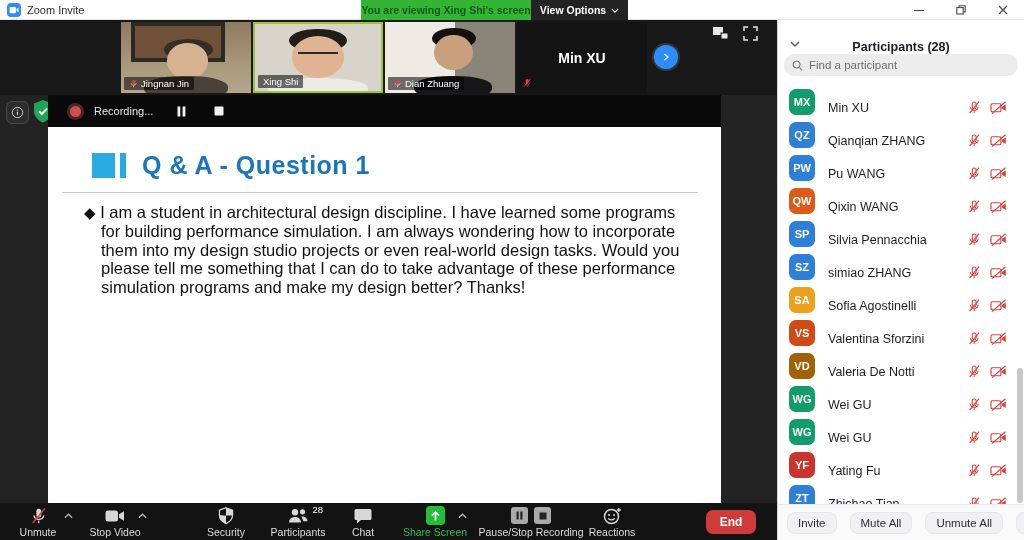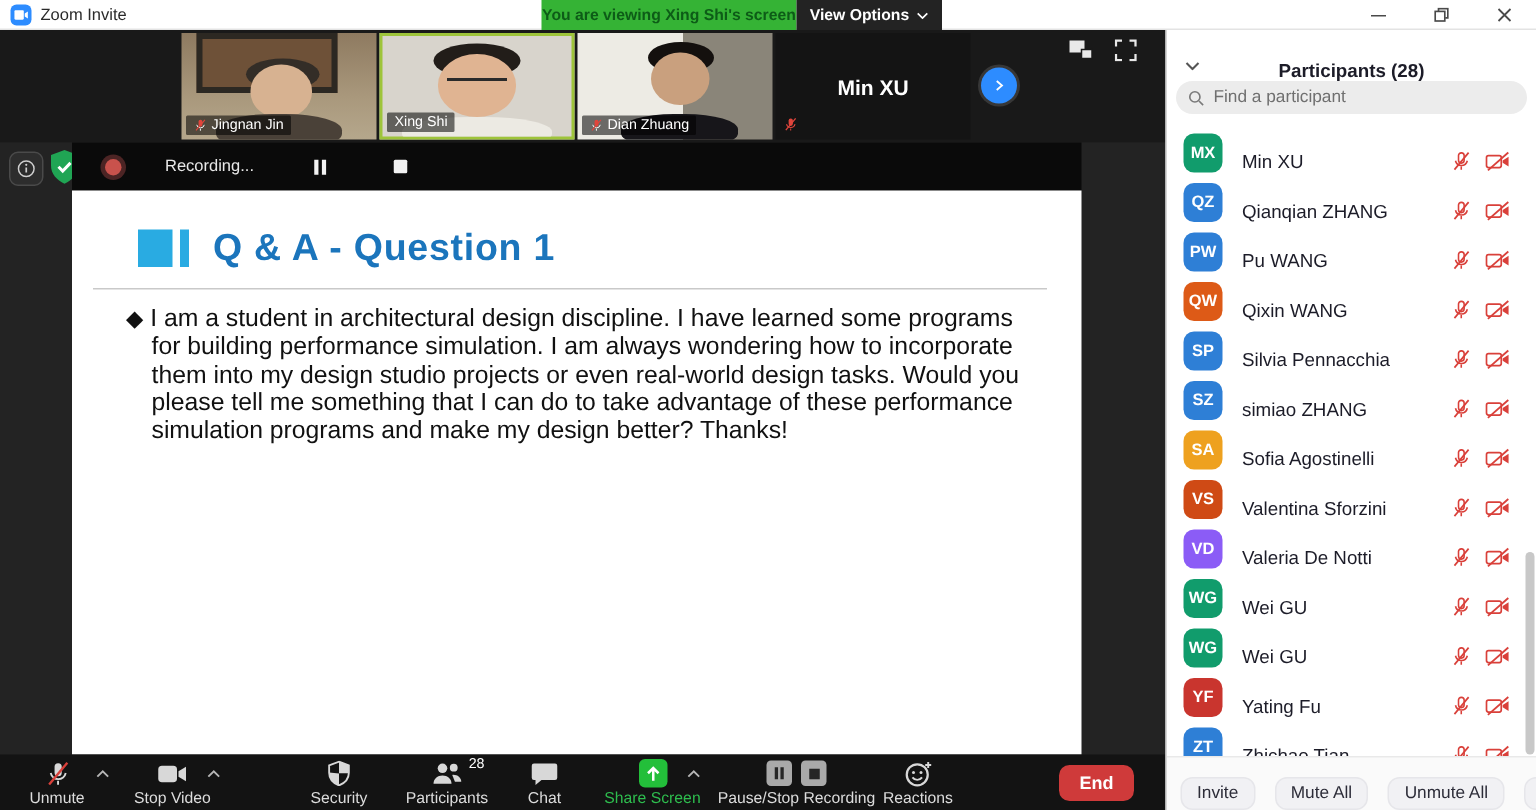--- a/index.html
+++ b/index.html
@@ -25,21 +25,21 @@
   .vtile .chip { position:absolute; left:3px; bottom:3px; background:rgba(0,0,0,.55); color:#fff; font-size:9.5px; padding:1px 5px; display:flex; align-items:center; gap:3px; border-radius:1px; white-space:nowrap; }
   .vtile .abs { position:absolute; }
   .tile-name-center { position:absolute; left:0; top:0; width:100%; height:100%; display:flex; align-items:center; justify-content:center; color:#fff; font-weight:bold; font-size:14px; }
   .next-btn { position:absolute; left:654px; top:25px; width:24px; height:24px; border-radius:50%; background:#2d8cff; display:flex; align-items:center; justify-content:center; cursor:pointer; box-shadow:0 0 0 2px #ffffff22; }
   .strip-icon { position:absolute; top:6px; width:17px; height:15px; cursor:pointer; }
 
   
   .content { position:absolute; left:0; top:75px; width:777px; height:408px; background:#232323; }
   .info-btn { position:absolute; left:6px; top:6px; width:23px; height:23px; border-radius:6px; background:#2d2d2d; border:1px solid #4a4a4a; display:flex; align-items:center; justify-content:center; cursor:pointer; }
   .shield-badge { position:absolute; left:32px; top:4px; width:22px; height:25px; }
-  .rec-bar { position:absolute; left:48px; top:0; width:673px; height:32px; background:#0a0a0a; display:flex; align-items:center;gap:16px; }
+  .rec-bar { position:absolute; left:48px; top:0; width:673px; height:32px; background:#0a0a0a; display:flex; align-items:center; }
   .rec-dot { margin-left:22px; width:11px; height:11px; border-radius:50%; background:#c9524c; box-shadow:0 0 0 3px #4c2424; }
   .rec-label { margin-left:13px; color:#e8e8e8; font-size:11px; }
   .rec-ctrl { margin-left:18px; width:20px; height:20px; display:flex; align-items:center; justify-content:center; cursor:pointer; }
 
   .slide { position:absolute; left:48px; top:32px; width:673px; height:376px; background:#ffffff; }
   .slide-title-row { position:absolute; left:44px; top:26px; display:flex; align-items:flex-end; }
   .sq-big { width:23px; height:25px; background:#29abe2; }
   .sq-thin { width:6px; height:25px; background:#29abe2; margin-left:5px; }
   .slide-title { margin-left:16px; color:#1b75bc; font-weight:bold; font-size:25px; line-height:25px; letter-spacing:0.5px; }
   .slide-rule { position:absolute; left:14px; top:65px; width:636px; border-top:1px solid #c9c9c9; }
@@ -66,21 +66,21 @@
   .panel-title { position:absolute; left:0; top:4px; width:100%; text-align:center; font-weight:bold; font-size:12.5px; color:#1c1c28; }
   .search-box { position:absolute; left:6px; top:34px; width:234px; height:22px; background:#ececec; border-radius:11px; display:flex; align-items:center; padding:0 8px; gap:6px; }
   .search-input { border:none; outline:none; background:transparent; font-size:11.5px; color:#444; width:180px; font-family:"Liberation Sans", sans-serif; }
   .search-input::placeholder { color:#6f6f6f; }
   .plist { position:absolute; left:0; top:62px; width:247px; height:423px; overflow:hidden; }
   .prow { display:flex; align-items:flex-end; height:33px; padding:0 18px 0 11px; cursor:pointer; }
   .avatar { width:26px; height:26px; border-radius:7px; color:#fff; font-weight:bold; font-size:11px; display:flex; align-items:center; justify-content:center; margin-right:13px; flex:none; }
   .pname { flex:1; font-size:12.5px; color:#1c1c28; white-space:nowrap; overflow:hidden; }
   .picons { display:flex; gap:9px; color:#d9403a; }
   .scroll-thumb { position:absolute; right:1px; top:348px; width:6px; height:135px; background:#c8c8c8; border-radius:3px; cursor:pointer; }
-  .panel-footer { position:absolute; left:0; bottom:0; width:100%; height:36px; background:#fafafa; border-top:1px solid #e9e9e9; display:flex; align-items:flex-end; gap:13px; padding-left:9px; }
+  .panel-footer { position:absolute; left:0; bottom:0; width:100%; height:36px; background:#fafafa; border-top:1px solid #e9e9e9; display:flex; align-items:center; gap:13px; padding-left:9px; }
   .pf-btn { background:#f1f1f4; border:1px solid #e6e6ea; border-radius:8px; padding:4px 10px; font-size:11.5px; color:#2c2c38; cursor:pointer; font-family:"Liberation Sans", sans-serif; white-space:nowrap; }
 
   svg { display:block; }
 </style>
 </head>
 <body>
 
 <div class="window">
 
   <div class="titlebar">
@@ -506,21 +506,21 @@
             </svg>
             <svg width="17" height="15" viewBox="0 0 18 16">
               <rect x="1" y="4" width="10.5" height="8.5" rx="1.4" fill="none" stroke="currentColor" stroke-width="1.2"></rect>
               <path d="M12.5 7.5l4.2-2.7v6.9l-4.2-2.7z" fill="currentColor"></path>
               <path d="M2 14.5L16.5 1.8" stroke="currentColor" stroke-width="1.3"></path>
             </svg>
           </div>
         </div>
 
         <div class="prow">
-          <div class="avatar" style="background: #8b5cf6;">VD</div>
+          <div class="avatar" style="background: #a16207;">VD</div>
           <div class="pname">Valeria De Notti</div>
           <div class="picons">
             <svg width="14" height="15" viewBox="0 0 16 16">
               <rect x="6.1" y="1.6" width="4.3" height="7.8" rx="2.1" fill="none" stroke="currentColor" stroke-width="1.2"></rect>
               <path d="M3.8 7.6a4.6 4.6 0 0 0 9 0M8.2 12v2.4" stroke="currentColor" stroke-width="1.2" fill="none"></path>
               <path d="M3 14.4L13.8 1.4" stroke="currentColor" stroke-width="1.3"></path>
             </svg>
             <svg width="17" height="15" viewBox="0 0 18 16">
               <rect x="1" y="4" width="10.5" height="8.5" rx="1.4" fill="none" stroke="currentColor" stroke-width="1.2"></rect>
               <path d="M12.5 7.5l4.2-2.7v6.9l-4.2-2.7z" fill="currentColor"></path>

